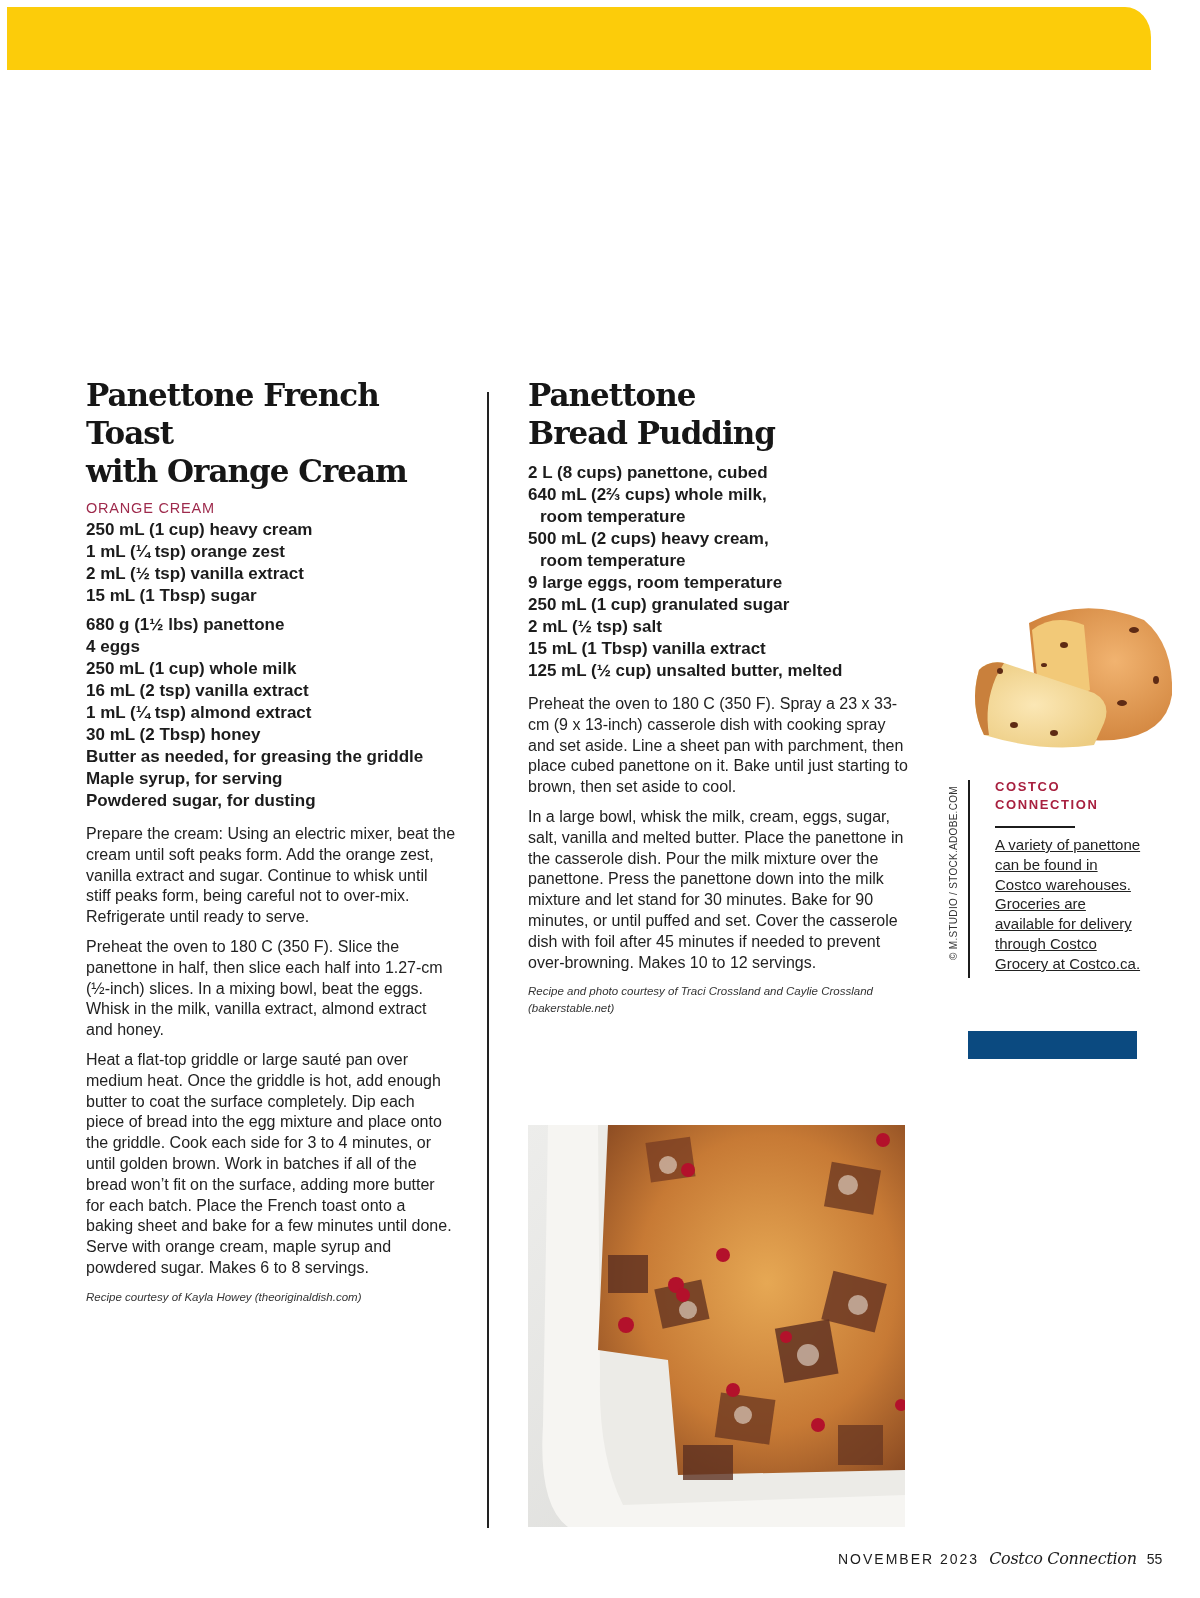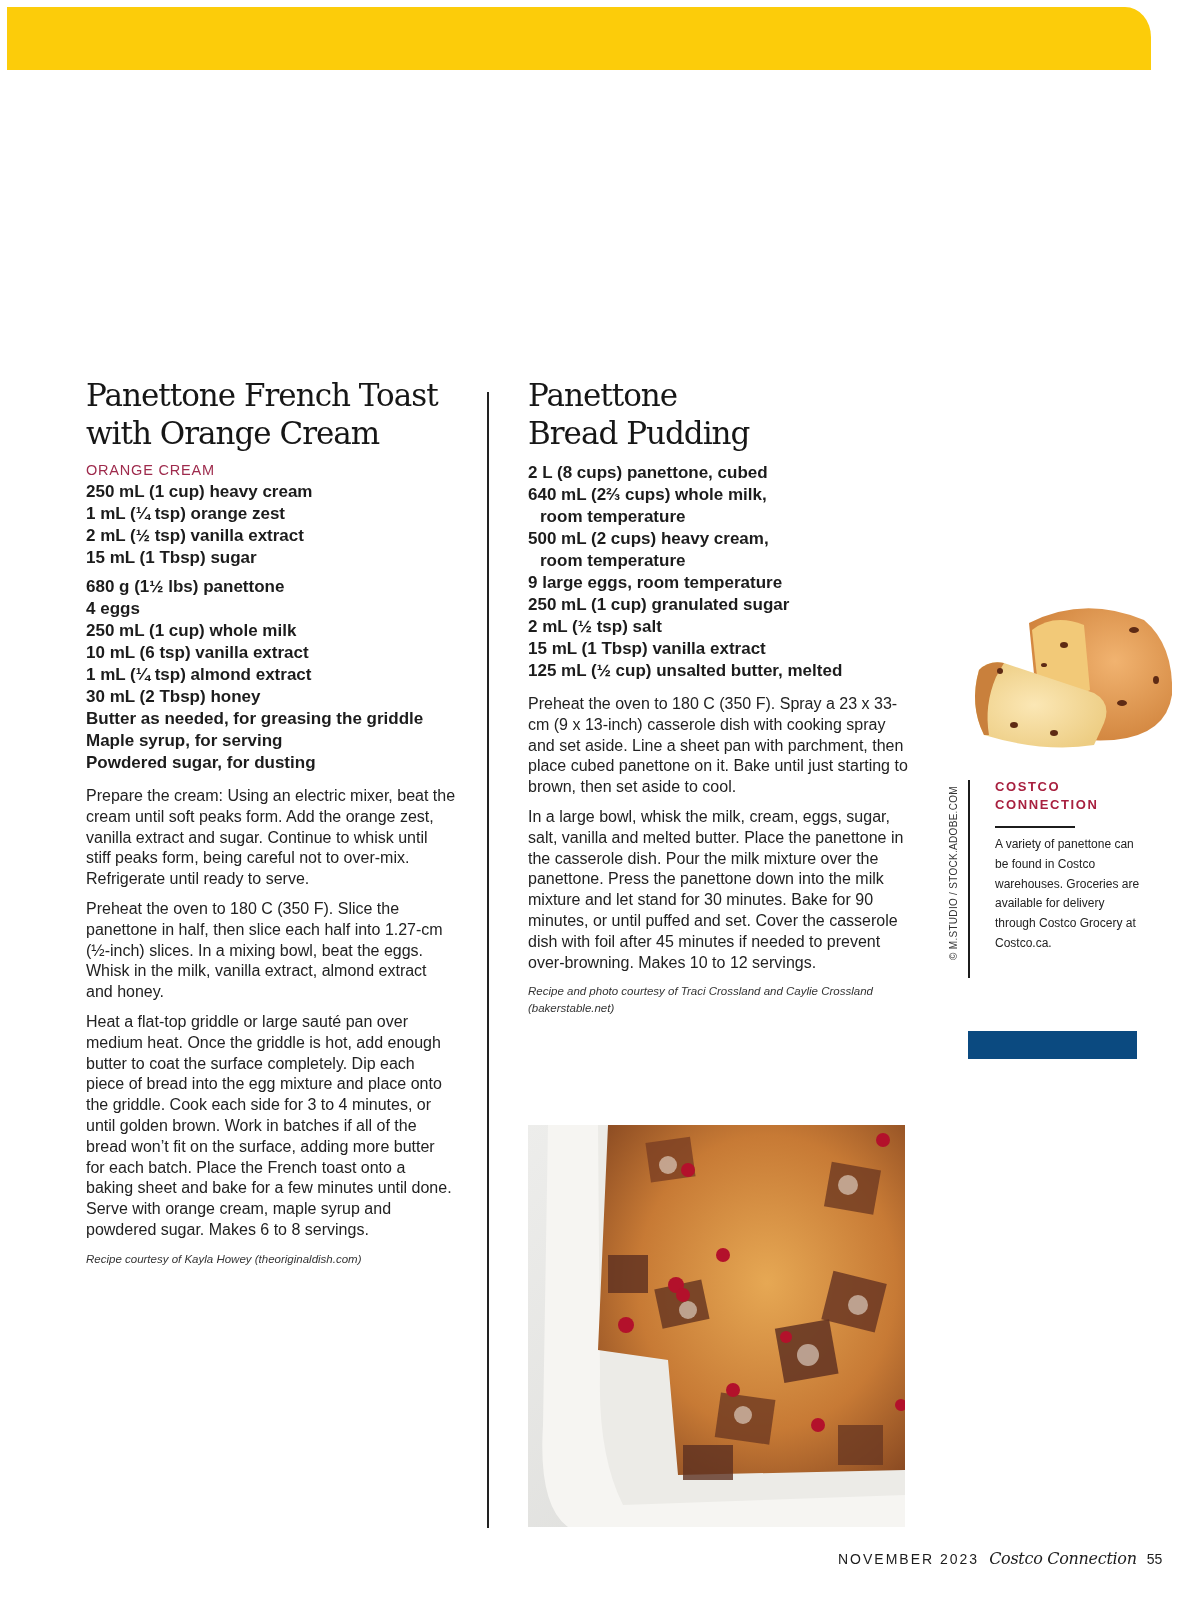--- a/index.html
+++ b/index.html
@@ -6,21 +6,21 @@
     body { width: 1200px; height: 1598px; position: relative; overflow: hidden; font-family: "Liberation Sans", "DejaVu Sans", sans-serif; color: #1c1c1c; }
 
     .top-bar { position: absolute; left: 7px; top: 7px; width: 1144px; height: 63px; background: #fccc0a; border-top-right-radius: 26px 30px; }
 
     .col { position: absolute; }
     .col-left { left: 86px; top: 376px; width: 370px; }
     .col-right { left: 528px; top: 376px; width: 385px; }
 
     .divider { position: absolute; left: 487px; top: 392px; width: 2px; height: 1136px; background: #222; }
 
-    .recipe-title { font-family: "DejaVu Serif", "Liberation Serif", serif; font-weight: normal; font-size: 31px; line-height: 38px; letter-spacing: -1px; color: #161616; margin: 0 0 8px 0; }
+    .recipe-title { font-family: "DejaVu Serif", "Liberation Serif", serif; font-weight: bold; font-size: 31px; line-height: 38px; letter-spacing: -1px; color: #161616; margin: 0 0 8px 0; }
 
     .section-label { font-size: 14.5px; color: #9e2a4c; letter-spacing: 0.8px; font-weight: normal; line-height: 21px; margin: 0; }
 
     .ing-list { list-style: none; margin: 0; padding: 0; }
     .ing-list li { font-weight: bold; font-size: 17px; line-height: 22px; color: #1c1c1c; }
     .ing-list li .cont { display: block; padding-left: 12px; }
     .ing-gap { margin-top: 7px; }
 
     .para { font-size: 16px; line-height: 20.8px; margin: 9px 0 0 0; color: #222; }
     .para.first { margin-top: 12px; }
@@ -30,21 +30,21 @@
 
     .pudding-photo { position: absolute; left: 528px; top: 1125px; width: 377px; height: 402px; overflow: hidden; background: #e8e8e6; }
     .panettone-photo { position: absolute; left: 944px; top: 585px; width: 232px; height: 165px; }
 
     .photo-credit { position: absolute; left: 948px; top: 960px; transform-origin: left top; transform: rotate(-90deg); font-size: 10px; letter-spacing: 0.3px; color: #333; white-space: nowrap; }
     .side-line { position: absolute; left: 968px; top: 780px; width: 2px; height: 198px; background: #1c1c1c; }
 
     .sidebar { position: absolute; left: 995px; top: 778px; width: 150px; }
     .sidebar-title { font-weight: bold; font-size: 13px; letter-spacing: 1.6px; line-height: 18px; color: #a8203f; margin: 0; }
     .sidebar-rule { width: 80px; height: 2px; background: #1c1c1c; margin: 12px 0 7px 0; }
-    .sidebar-text { font-size: 12px; line-height: 19.8px; color: #222; margin: 0; }
+    .sidebar-text { font-size: 15px; line-height: 19.8px; color: #222; margin: 0; text-decoration: underline; }
 
     .blue-bar { position: absolute; left: 968px; top: 1031px; width: 169px; height: 28px; background: #0b4a80; }
 
     .footer { position: absolute; left: 838px; top: 1549px; height: 24px; display: flex; align-items: baseline; white-space: nowrap; }
     .footer-date { font-size: 14px; letter-spacing: 2px; color: #1c1c1c; }
     .footer-mag { font-family: "DejaVu Serif", "Liberation Serif", serif; font-style: italic; font-size: 16px; margin-left: 10px; color: #1c1c1c; letter-spacing: -0.3px; }
     .footer-page { font-size: 14px; font-weight: normal; margin-left: 10px; color: #1c1c1c; }
   </style>
 </head>
 <body>
@@ -60,21 +60,21 @@
   <ul class="ing-list">
     <li>250 mL (1 cup) heavy cream</li>
     <li>1 mL (¼ tsp) orange zest</li>
     <li>2 mL (½ tsp) vanilla extract</li>
     <li>15 mL (1 Tbsp) sugar</li>
   </ul>
   <ul class="ing-list ing-gap">
     <li>680 g (1½ lbs) panettone</li>
     <li>4 eggs</li>
     <li>250 mL (1 cup) whole milk</li>
-    <li>10 mL (6 tsp) vanilla extract</li>
+    <li>16 mL (2 tsp) vanilla extract</li>
     <li>1 mL (¼ tsp) almond extract</li>
     <li>30 mL (2 Tbsp) honey</li>
     <li>Butter as needed, for greasing the griddle</li>
     <li>Maple syrup, for serving</li>
     <li>Powdered sugar, for dusting</li>
   </ul>
   <p class="para first">Prepare the cream: Using an electric mixer, beat the cream until soft peaks form. Add the orange zest, vanilla extract and sugar. Continue to whisk until stiff peaks form, being careful not to over-mix. Refrigerate until ready to serve.</p>
   <p class="para">Preheat the oven to 180 C (350 F). Slice the panettone in half, then slice each half into 1.27-cm (½-inch) slices. In a mixing bowl, beat the eggs. Whisk in the milk, vanilla extract, almond extract and honey.</p>
   <p class="para">Heat a flat-top griddle or large sauté pan over medium heat. Once the griddle is hot, add enough butter to coat the surface completely. Dip each piece of bread into the egg mixture and place onto the griddle. Cook each side for 3 to 4 minutes, or until golden brown. Work in batches if all of the bread won’t fit on the surface, adding more butter for each batch. Place the French toast onto a baking sheet and bake for a few minutes until done. Serve with orange cream, maple syrup and powdered sugar. Makes 6 to 8 servings.</p>
   <div class="credit">Recipe courtesy of Kayla Howey (theoriginaldish.com)</div>

